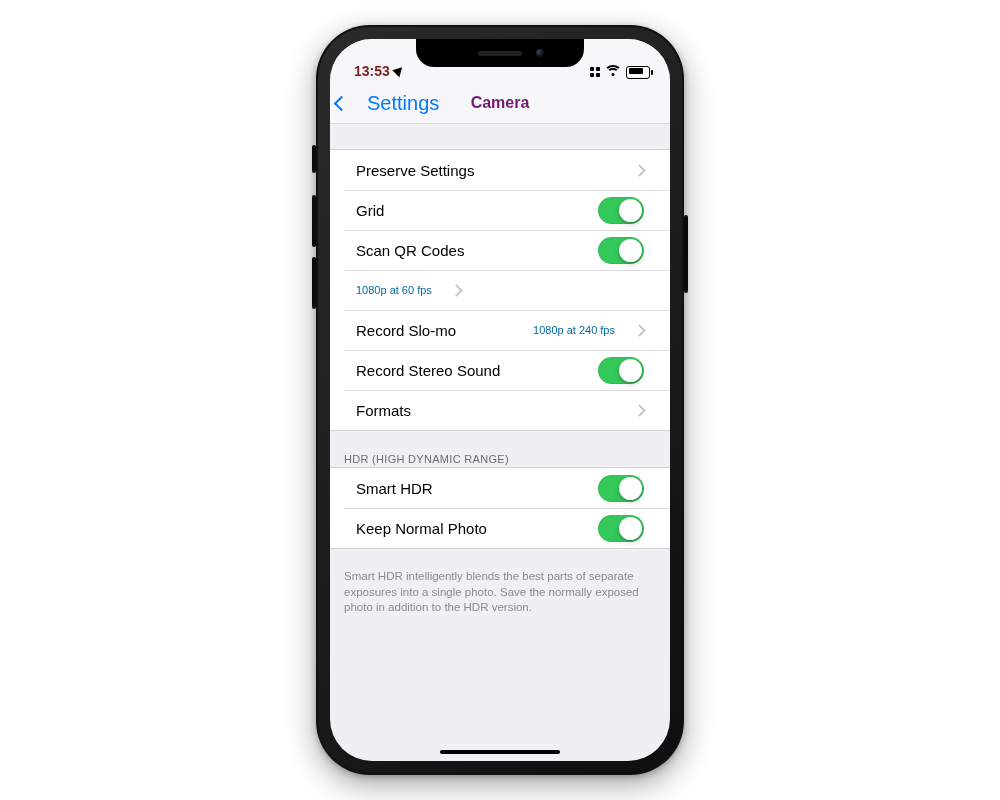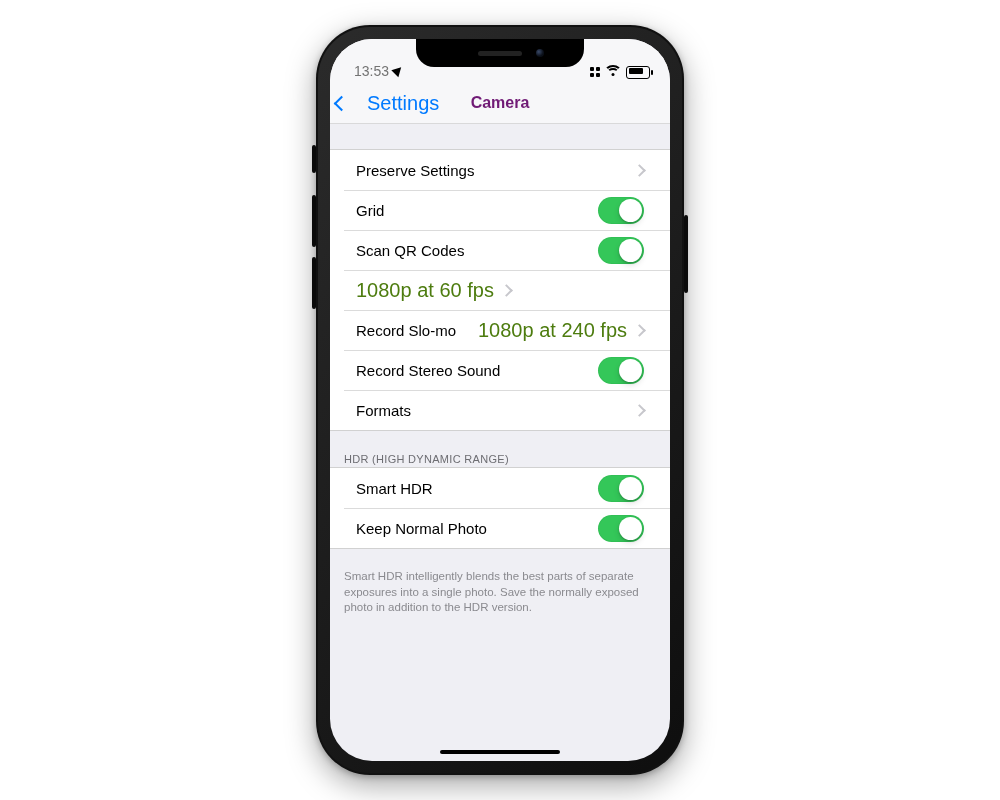--- a/index.html
+++ b/index.html
@@ -78,23 +78,23 @@
   }
 
   
   .statusbar {
     position: relative;
     height: 40px;
     display: flex;
     align-items: flex-end;
     justify-content: space-between;
     padding: 0 20px 4px 24px;
-    color: #737373;
+    color: #7f1d1d;
     font-size: 14px;
-    font-weight: 400;
+    font-weight: 700;
     background: #f7f7f9;
   }
   .statusbar .left { display: flex; align-items: center; gap: 4px; }
   .statusbar .right { display: flex; align-items: center; gap: 6px; }
   .loc-arrow {
     width: 0; height: 0;
     border-left: 5px solid transparent;
     border-right: 5px solid transparent;
     border-bottom: 9px solid #000;
     transform: rotate(45deg);
@@ -175,23 +175,23 @@
     font-size: 15px;
     color: #000;
   }
   .row + .row::before {
     content:"";
     position:absolute; top:0; left:14px; right:0;
     border-top: 0.5px solid rgba(0,0,0,0.14);
   }
   .row .label { flex: 1; }
   .row .detail {
-    color: #4d7c0f;
-    font-size: 20px;
-    margin-right: 8px;
+    color: #0369a1;
+    font-size: 11px;
+    margin-right: 20px;
   }
   .disclosure {
     width: 7px; height: 7px;
     border-top: 2px solid #c7c7cc;
     border-right: 2px solid #c7c7cc;
     transform: rotate(45deg);
   }
   .ios-switch {
     width: 46px; height: 27px;
     background: #34c759;

